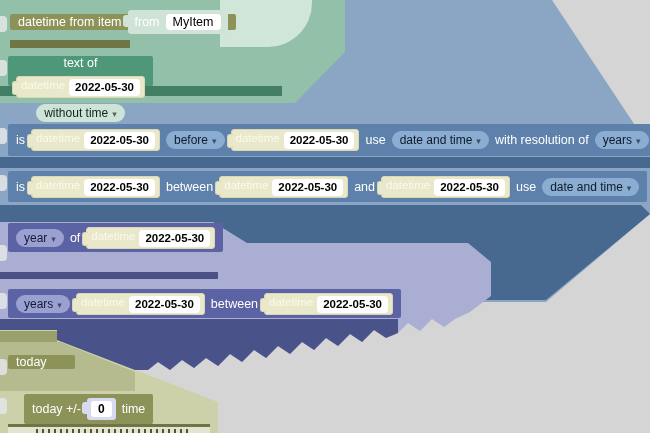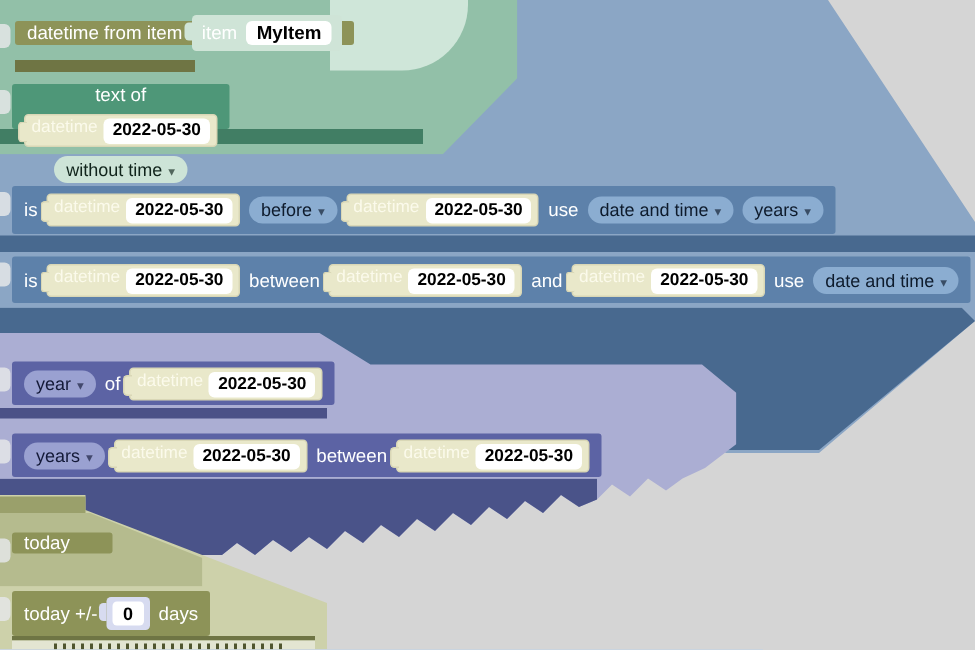--- a/index.html
+++ b/index.html
@@ -96,21 +96,21 @@
   
   .item-block{
     position:relative;display:flex;align-items:center;gap:6px;
     background:#cfe4d7;border-radius:3px;padding:2px 7px;height:24px;box-sizing:border-box;
     font-size:12.5px;color:#fff;
   }
   .item-block::before{
     content:"";position:absolute;left:-5px;top:5px;width:5px;height:12px;
     background:#cfe4d7;border-radius:3px 0 0 3px;
   }
-  .item-field{background:#ffffff;border-radius:4px;padding:1px 7px;color:#000;font-weight:700;font-size:12.5px;}
+  .item-field{background:#ffffff;border-radius:4px;padding:1px 7px;color:#000;font-weight:400;font-size:12.5px;}
   
   .num-shadow{
     position:relative;display:flex;align-items:center;background:#d7dbf0;
     border-radius:3px;padding:2px 4px;height:22px;box-sizing:border-box;
   }
   .num-shadow::before{
     content:"";position:absolute;left:-5px;top:4px;width:5px;height:12px;
     background:#d7dbf0;border-radius:3px 0 0 3px;
   }
   .num-field{background:#fff;border-radius:3px;padding:1px 7px;color:#000;font-weight:700;font-size:12px;}
@@ -142,21 +142,21 @@
   <div class="abs nub" style="top:128px"></div>
   <div class="abs nub" style="top:175px"></div>
   <div class="abs nub" style="top:245px"></div>
   <div class="abs nub" style="top:293px"></div>
   <div class="abs nub" style="top:359px"></div>
   <div class="abs nub" style="top:398px"></div>
 
   <div class="blk b-olive" style="left:10px;top:14px;height:16px">
     <span class="lbl">datetime from item</span>
     <span class="item-block">
-      <span class="lbl">item</span>
+      <span class="lbl">from</span>
       <span class="item-field">MyItem</span>
     </span>
   </div>
 
   <div class="blk b-teal" style="left:8px;top:56px;height:30px">
     <span class="lbl">text of</span>
     <span class="shadow">
       <span class="slbl">datetime</span>
       <span class="field">2022-05-30</span>
     </span>
@@ -178,20 +178,21 @@
     </span>
     <span class="shadow">
       <span class="slbl">datetime</span>
       <span class="field">2022-05-30</span>
     </span>
     <span class="lbl">use</span>
     <span class="dd dd-blue">
       <span>date and time</span>
       <span class="arr">▾</span>
     </span>
+    <span class="lbl">with resolution of</span>
     <span class="dd dd-blue">
       <span>years</span>
       <span class="arr">▾</span>
     </span>
   </div>
 
   <div class="blk b-blue" style="left:8px;top:171px;height:31px">
     <span class="lbl">is</span>
     <span class="shadow">
       <span class="slbl">datetime</span>
@@ -207,21 +208,21 @@
       <span class="slbl">datetime</span>
       <span class="field">2022-05-30</span>
     </span>
     <span class="lbl">use</span>
     <span class="dd dd-blue">
       <span>date and time</span>
       <span class="arr">▾</span>
     </span>
   </div>
 
-  <div class="blk b-indigo" style="left:8px;top:241px;height:29px">
+  <div class="blk b-indigo" style="left:8px;top:223px;height:29px">
     <span class="dd dd-peri">
       <span>year</span>
       <span class="arr">▾</span>
     </span>
     <span class="lbl">of</span>
     <span class="shadow">
       <span class="slbl">datetime</span>
       <span class="field">2022-05-30</span>
     </span>
   </div>
@@ -239,21 +240,21 @@
     <span class="shadow">
       <span class="slbl">datetime</span>
       <span class="field">2022-05-30</span>
     </span>
   </div>
 
   <div class="blk b-olive" style="left:8px;top:355px;height:14px;padding-right:28px">
     <span class="lbl">today</span>
   </div>
 
-  <div class="blk b-olive" style="left:8px;top:394px;height:30px">
+  <div class="blk b-olive" style="left:24px;top:394px;height:30px">
     <span class="lbl">today +/-</span>
     <span class="num-shadow">
       <span class="num-field">0</span>
     </span>
-    <span class="lbl">days</span>
+    <span class="lbl">time</span>
   </div>
 
 </div>
 
 </body></html>

